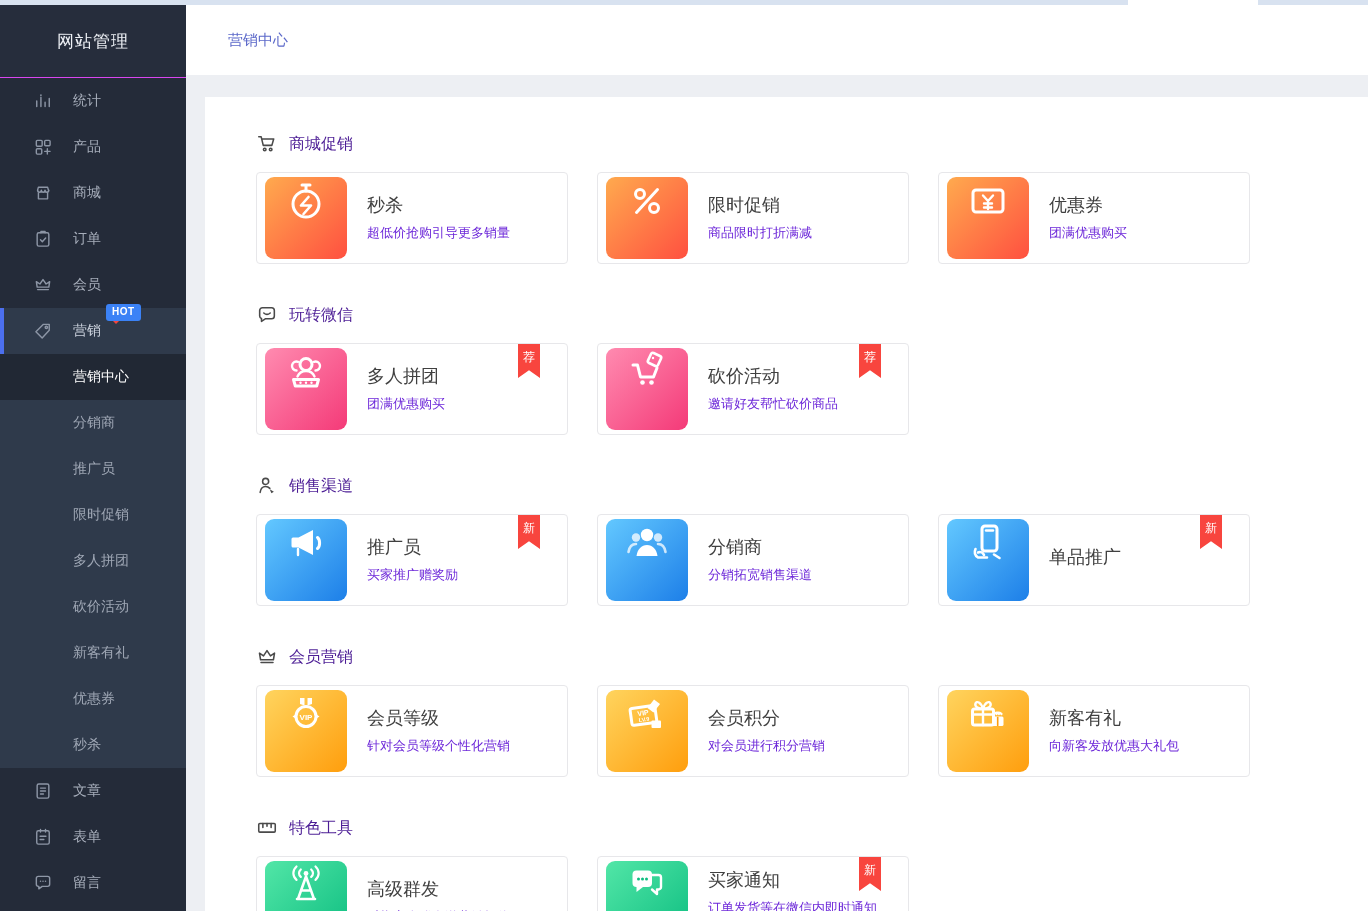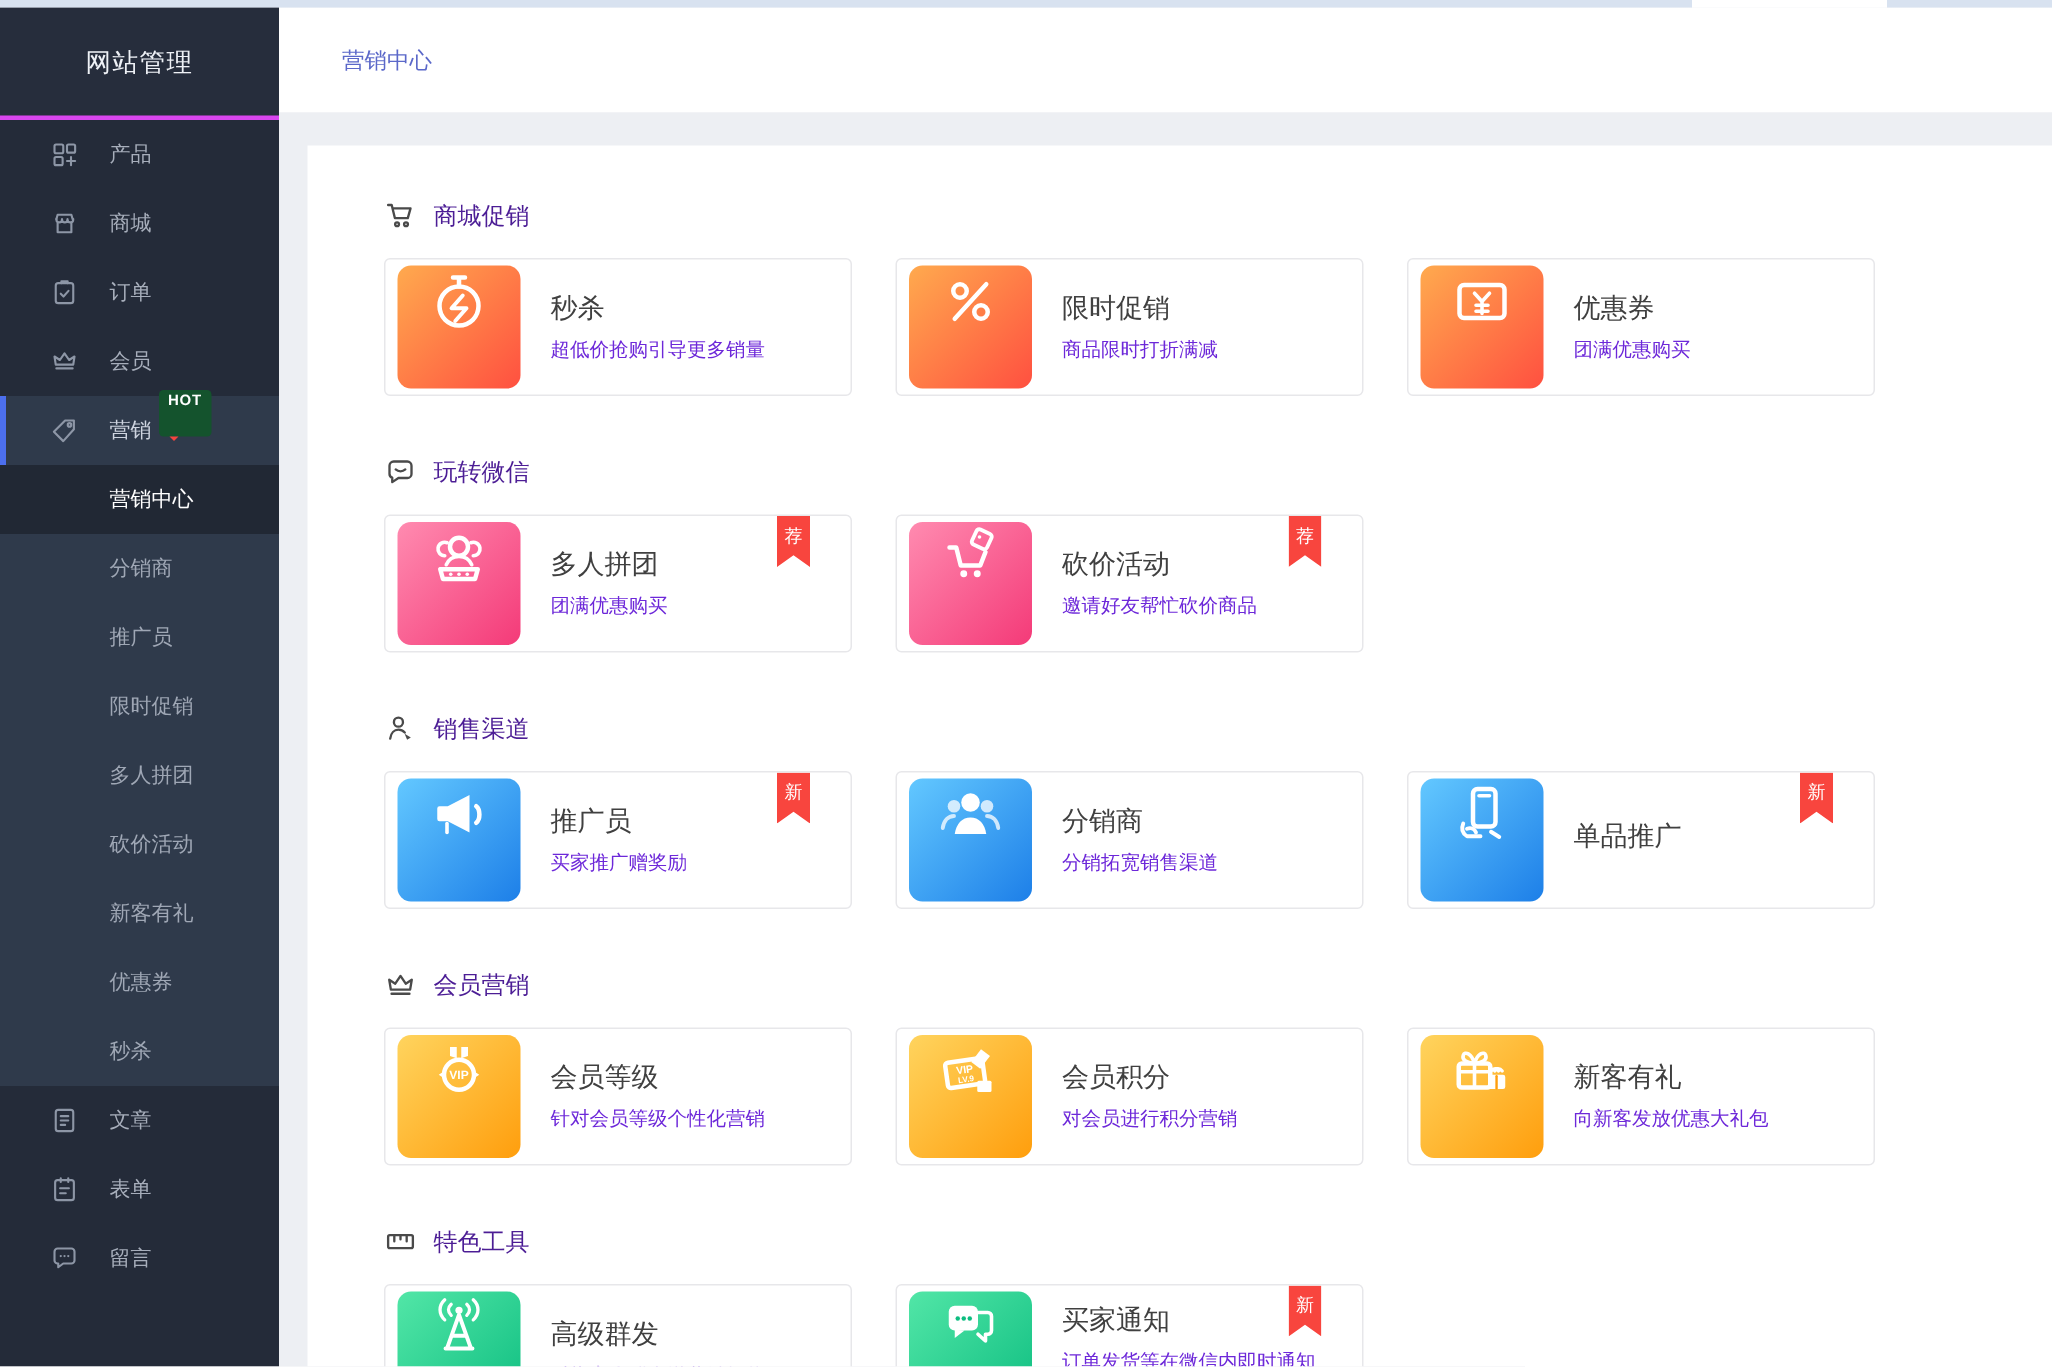--- a/index.html
+++ b/index.html
@@ -8,30 +8,30 @@
     background:#edeff3;
     font-family:"Liberation Sans","DejaVu Sans",sans-serif;
     -webkit-font-smoothing:antialiased;
   }
   
   .topstrip{position:absolute;top:0;left:0;width:100%;height:5px;z-index:40;
     background:linear-gradient(90deg,#d8e2f0 0,#d8e2f0 1128px,#ffffff 1128px,#ffffff 1258px,#d8e2f0 1258px);}
   
   .sidebar{position:absolute;left:0;top:5px;width:186px;height:calc(100% - 5px);background:#242b39;z-index:10}
   .side-title{height:72px;display:flex;align-items:center;justify-content:center;
-    color:#eef1f6;font-size:17px;letter-spacing:1px;border-bottom:3px solid #d946ef;background:#262d3c}
+    color:#eef1f6;font-size:17px;letter-spacing:1px;border-bottom:1px solid #d946ef;background:#262d3c}
   .side-item{height:46px;display:flex;align-items:center;padding-left:33px;color:#a7aebb;
     font-size:14px;position:relative;cursor:pointer;box-sizing:border-box}
   .side-ico{width:20px;height:20px;margin-right:20px;color:#8d96a6;display:inline-flex;flex:0 0 20px}
   .side-ico svg{width:20px;height:20px}
   .side-group{background:#2f3a4b}
   .side-item.is-active-parent{color:#ced4df}
   .side-item.is-active-parent::before{content:'';position:absolute;left:0;top:0;width:4px;height:100%;background:#4c6fee}
-  .hot-badge{position:absolute;left:106px;top:-4px;background:#14532d;color:#fff;font-size:10px;
-    font-weight:bold;padding:2px 6px 17px;border-radius:3px;letter-spacing:.5px;line-height:1.2}
+  .hot-badge{position:absolute;left:106px;top:-4px;background:#3b82f6;color:#fff;font-size:10px;
+    font-weight:bold;padding:2px 6px 3px;border-radius:3px;letter-spacing:.5px;line-height:1.2}
   .hot-badge::after{content:'';position:absolute;left:7px;bottom:-6px;border:3.5px solid transparent;border-top-color:#f5453d}
   .side-sub{height:46px;display:flex;align-items:center;padding-left:73px;color:#9fa7b5;font-size:14px;cursor:pointer}
   .side-sub.is-active{background:#212834;color:#ffffff}
   
   .main{position:absolute;left:186px;top:5px;right:0;bottom:0}
   .main-header{height:70px;background:#ffffff;display:flex;align-items:center;padding-left:42px}
   .tab{color:#5b68c9;font-size:15px;cursor:pointer}
   .content{position:absolute;top:70px;left:0;right:0;bottom:0;background:#edeff3;overflow:hidden}
   .panel{margin:22px 0 0 19px;background:#ffffff;min-height:880px;padding:36px 30px 40px 51px;box-sizing:border-box}
   .sec-head{display:flex;align-items:center;margin-bottom:17px}
@@ -55,20 +55,29 @@
 <body>
 
 <div class="topstrip"></div>
 
 <aside class="sidebar">
   <div class="side-title">网站管理</div>
   <nav>
       <div class="side-item">
         <span class="side-ico">
           <svg viewBox="0 0 24 24" fill="none" stroke="currentColor" stroke-width="1.7" stroke-linecap="round" stroke-linejoin="round">
+            <path d="M4.5 18.5v-6.5M9.5 18.5v-11M14.5 18.5v-5M19.5 18.5V9"></path>
+            <circle cx="9.5" cy="5" r="1" fill="currentColor" stroke="none"></circle>
+          </svg>
+        </span>
+        <span class="side-label">统计</span>
+      </div>
+      <div class="side-item">
+        <span class="side-ico">
+          <svg viewBox="0 0 24 24" fill="none" stroke="currentColor" stroke-width="1.7" stroke-linecap="round" stroke-linejoin="round">
             <rect x="4" y="4" width="7" height="7" rx="1.2"></rect>
             <rect x="14" y="4" width="6.5" height="6.5" rx="1.2"></rect>
             <rect x="4" y="14" width="6.5" height="6.5" rx="1.2"></rect>
             <path d="M14 17.2h6.5M17.2 14v6.5"></path>
           </svg>
         </span>
         <span class="side-label">产品</span>
       </div>
       <div class="side-item">
         <span class="side-ico">

